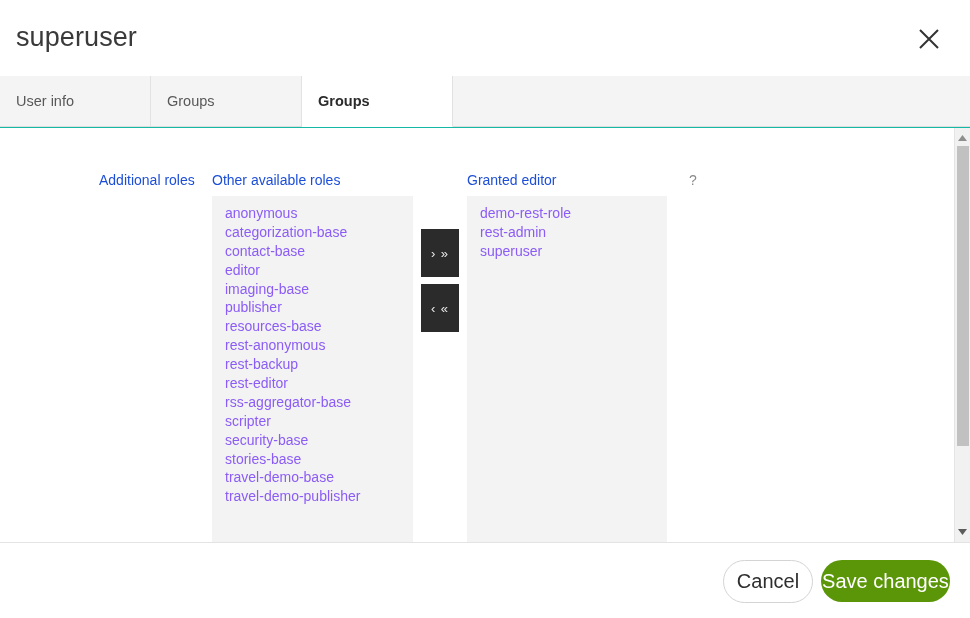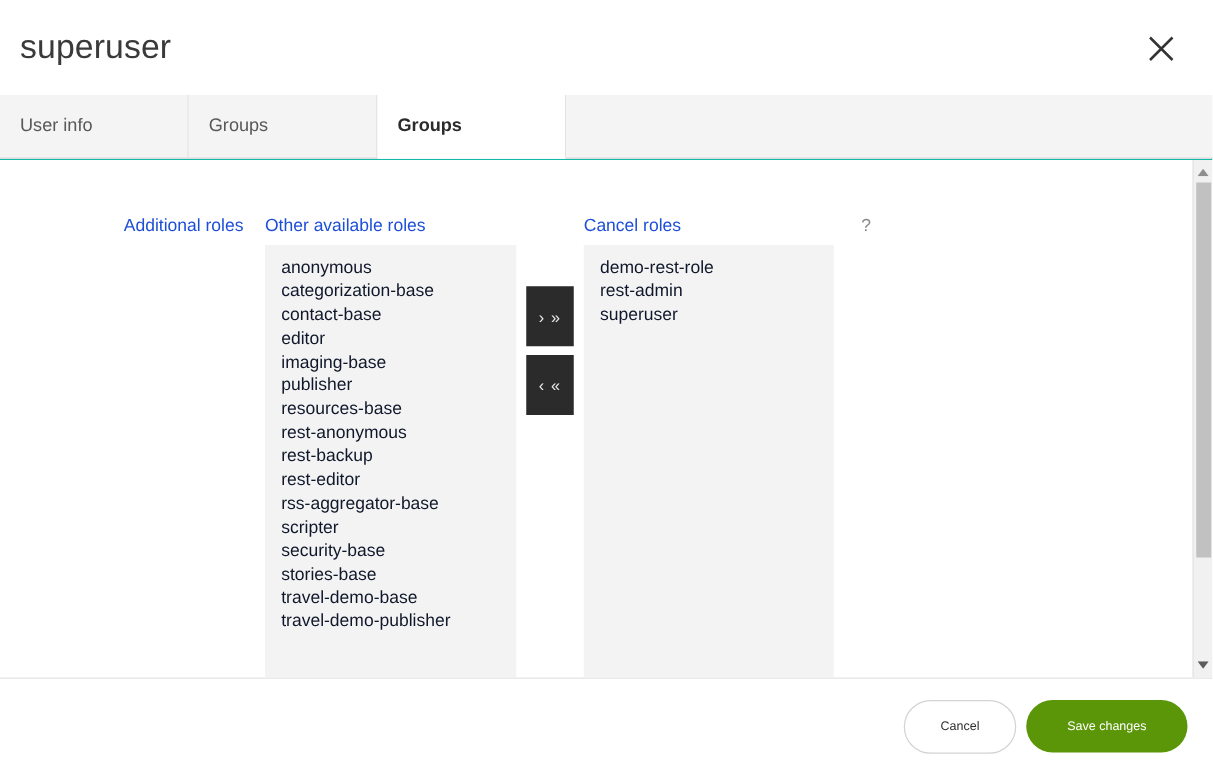--- a/index.html
+++ b/index.html
@@ -104,21 +104,21 @@
     overflow: hidden;
     padding-top: 8px;
   }
   #list-other   { left: 212px; top: 68px; width: 201px; height: 346px; }
   #list-granted { left: 467px; top: 68px; width: 200px; height: 346px; }
 
   .list-item {
     height: 18.9px; line-height: 18.9px;
     padding-left: 13px;
     font-size: 14px;
-    color: #0f172a;
+    color: #8b5cf6;
     white-space: nowrap;
     cursor: pointer;
   }
 
   .xfer-btn {
     position: absolute;
     left: 421px;
     width: 38px; height: 48px;
     background: #2b2b2b;
     color: #e8e8e8;
@@ -157,21 +157,21 @@
   .footer {
     position: absolute; left: 0; top: 542px;
     width: 970px; height: 76px;
     background: #ffffff;
     border-top: 1px solid #e3e3e3;
   }
   .btn-pill {
     position: absolute;
     border-radius: 22px;
     display: flex; align-items: center; justify-content: center;
-    font-size: 10px;
+    font-size: 20px;
     cursor: pointer;
     white-space: nowrap;
     text-align: right;
   }
   #btn-cancel {
     left: 723px; top: 17px;
     width: 90px; height: 43px;
     background: #ffffff;
     border: 1px solid #d4d4d4;
     color: #2e2e2e;
@@ -211,21 +211,21 @@
     </div>
     <div class="tab-filler"></div>
   </div>
 
   <div class="content">
 
     <div class="field-label" id="lbl-additional">Additional roles</div>
 
     <div class="field-label" id="lbl-other">Other available roles</div>
 
-    <div class="field-label" id="lbl-granted">Cancel roles</div>
+    <div class="field-label" id="lbl-granted">Granted editor</div>
 
     <div class="help-icon">?</div>
 
     <div class="listbox" id="list-other">
         <div class="list-item">anonymous</div>
         <div class="list-item">categorization-base</div>
         <div class="list-item">contact-base</div>
         <div class="list-item">editor</div>
         <div class="list-item">imaging-base</div>
         <div class="list-item">publisher</div>

